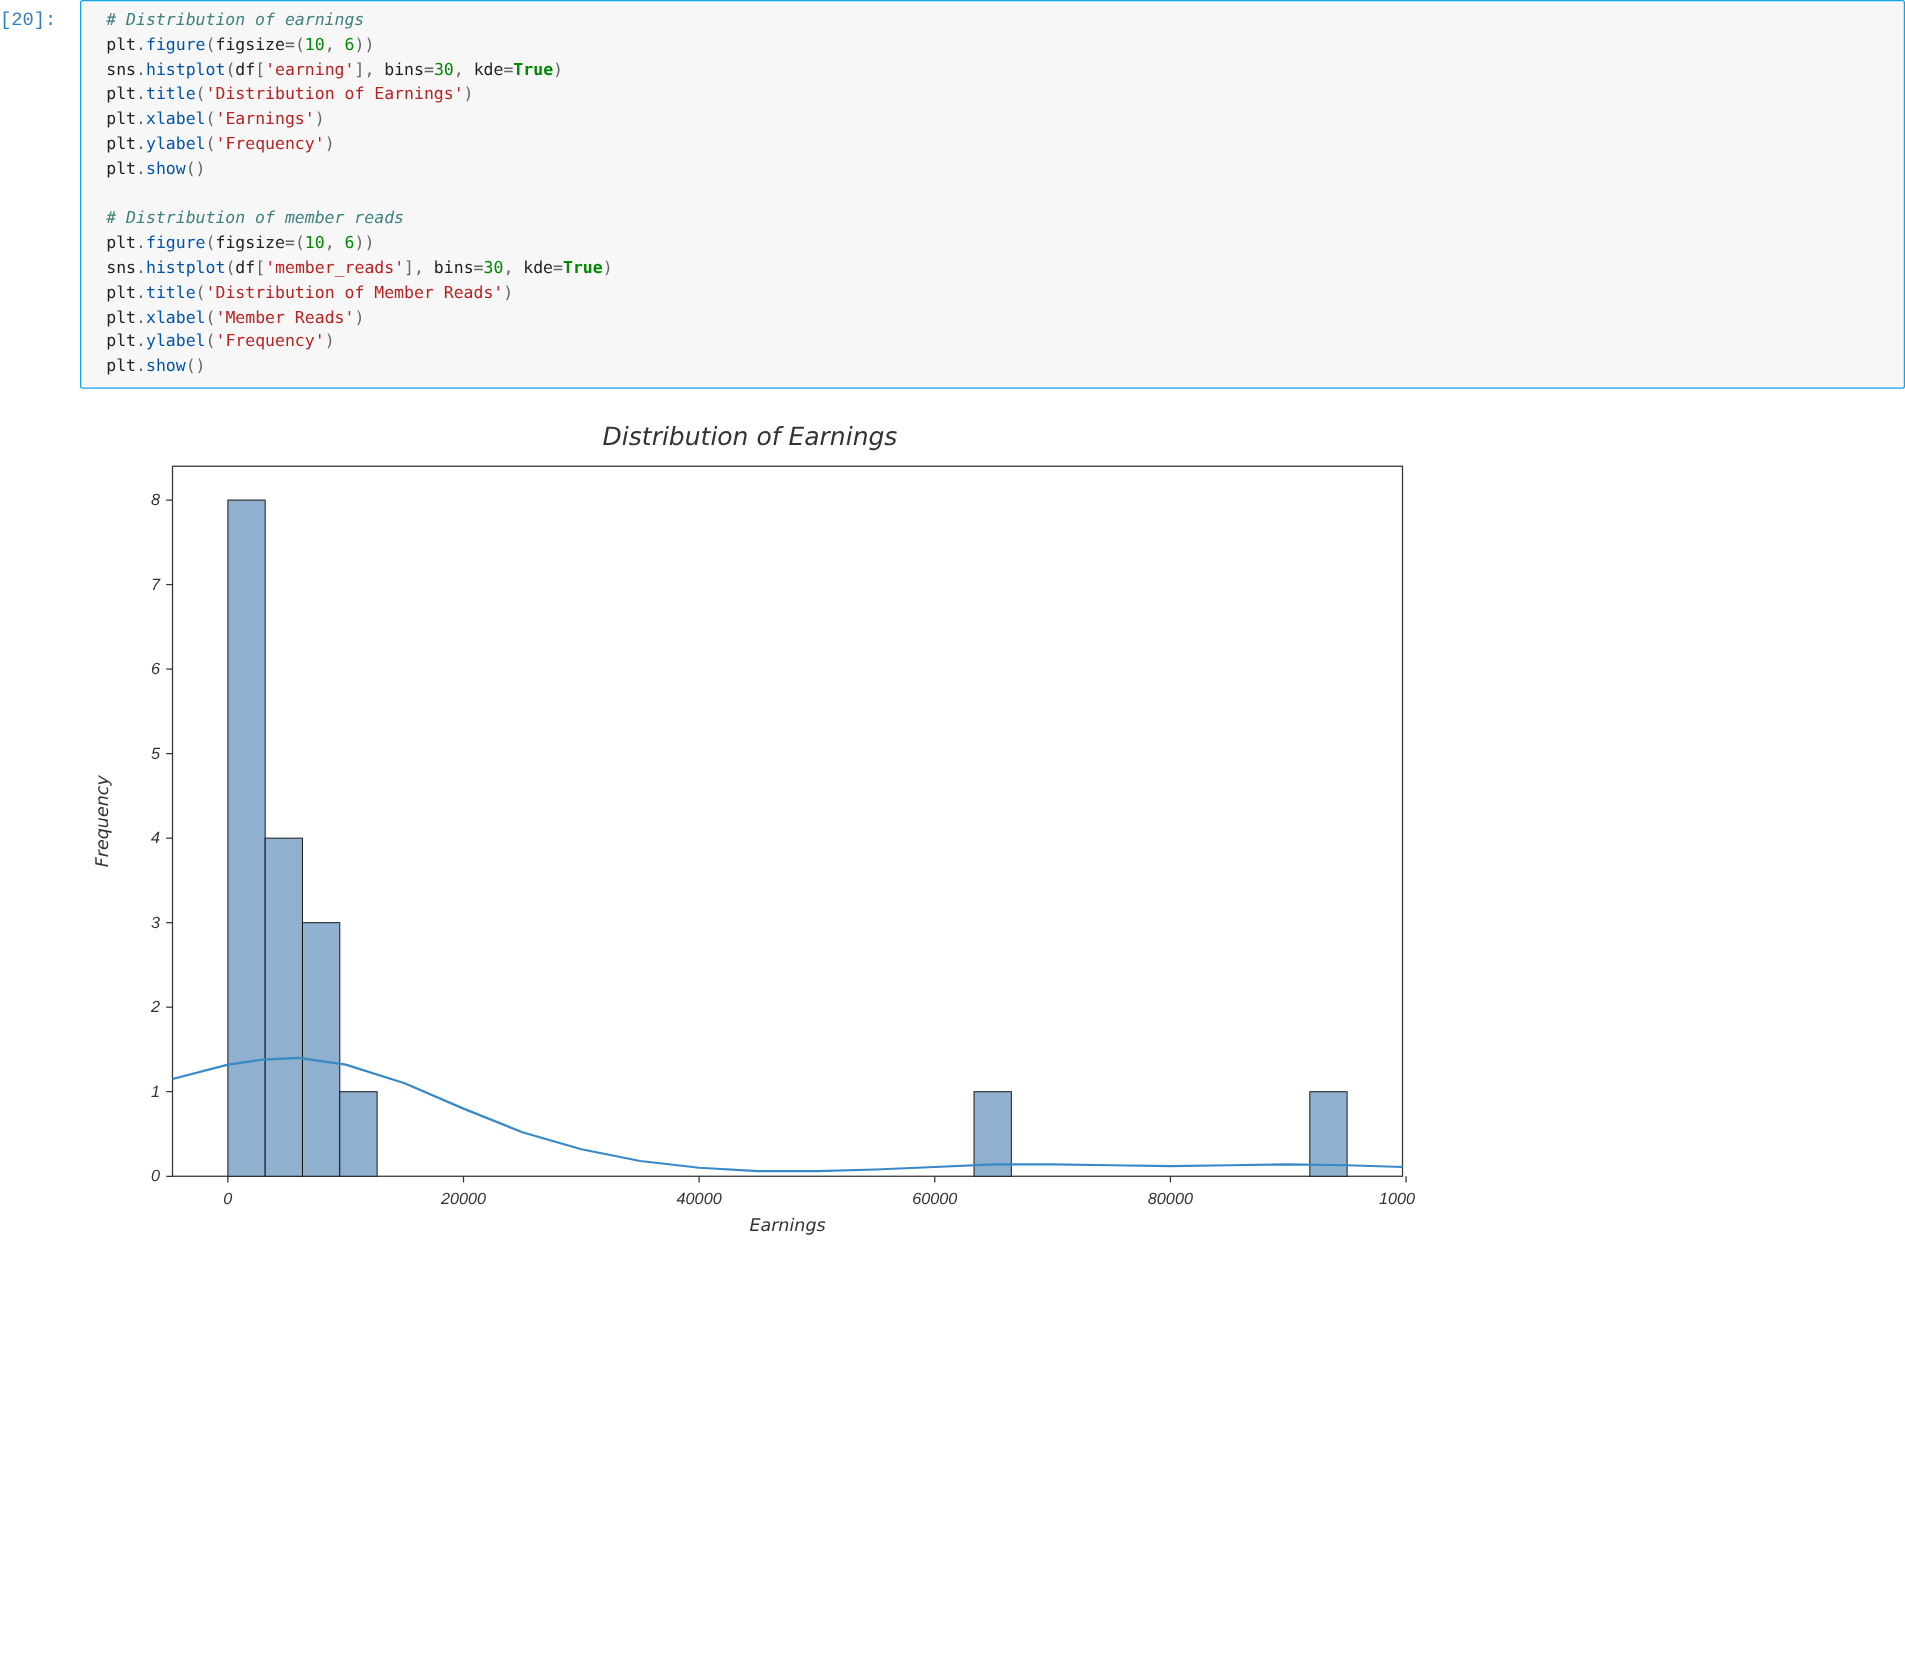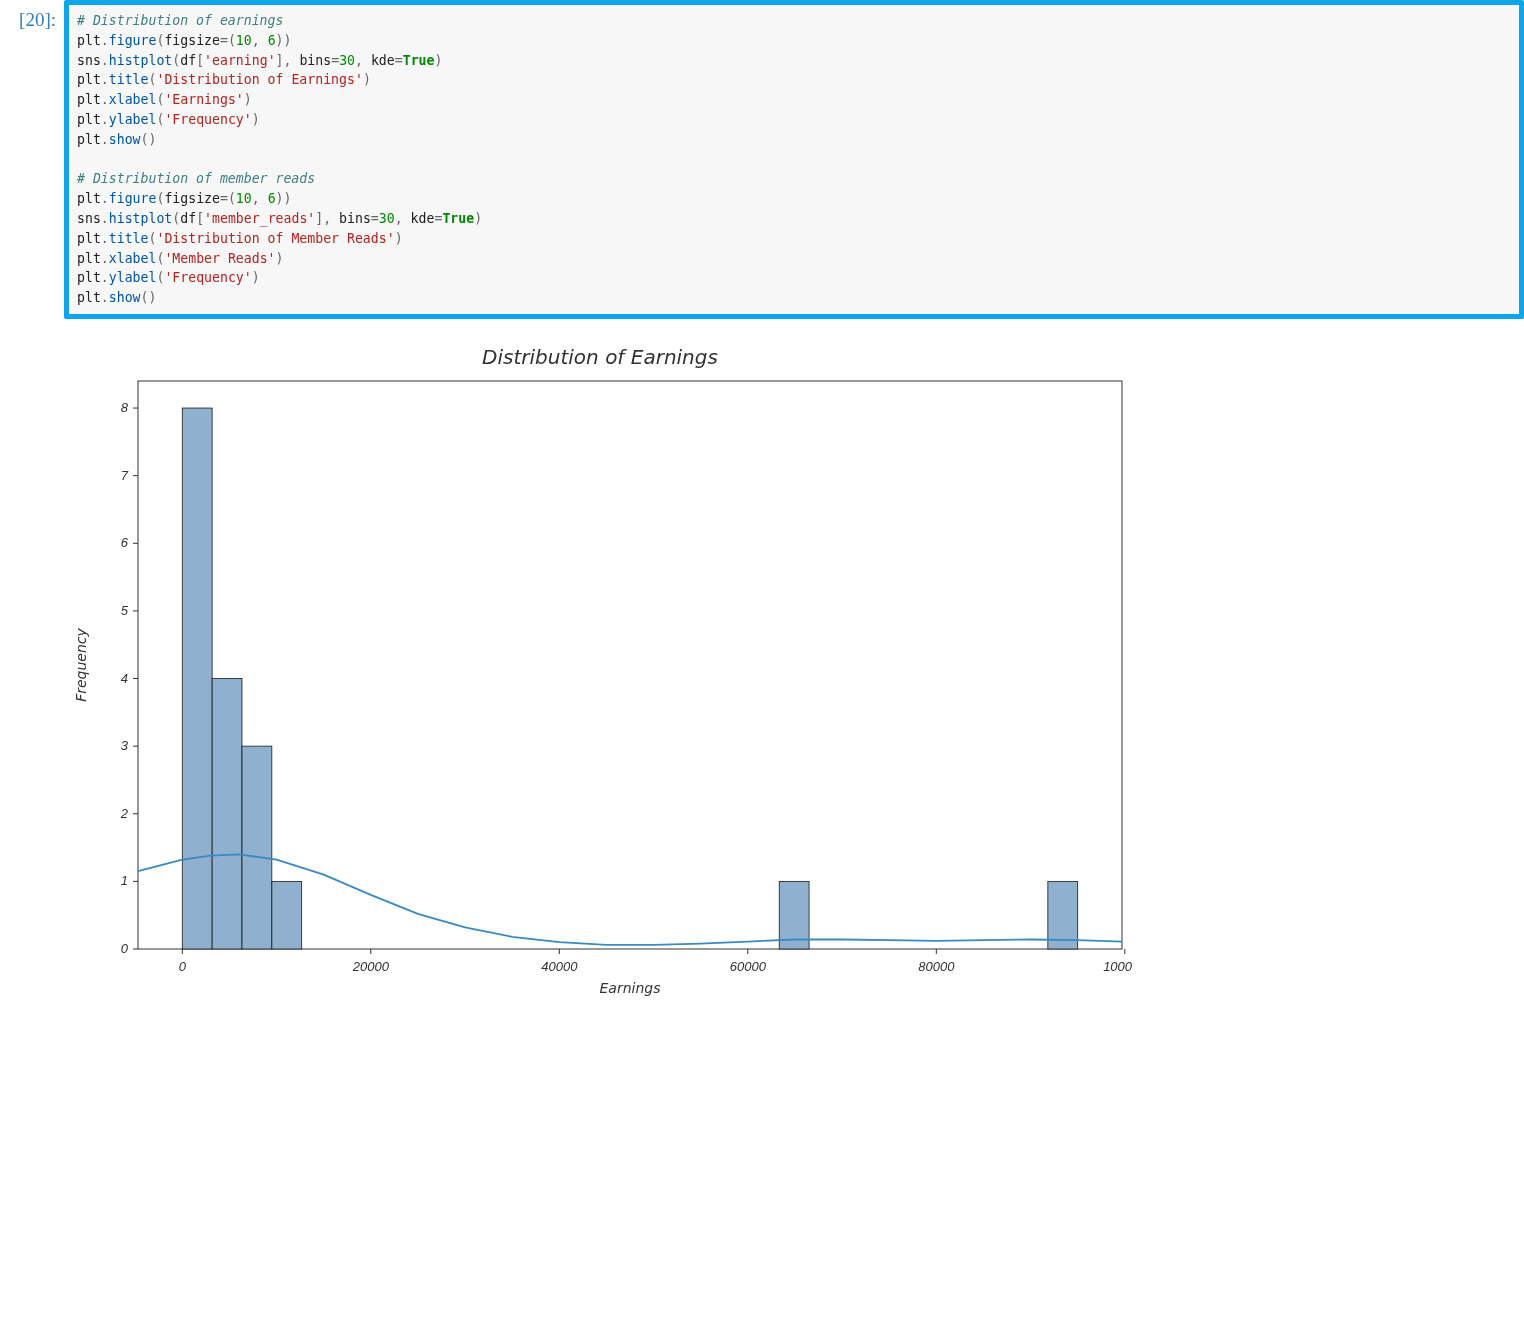--- a/index.html
+++ b/index.html
@@ -13,34 +13,33 @@
     width: 1524px;
   }
   .cell {
     display: flex;
     align-items: stretch;
     margin-bottom: 8px;
   }
   .prompt {
     width: 64px;
     flex: 0 0 64px;
-    text-align: right;
     padding: 6px 8px 6px 0;
-    font-family: Liberation Serif, serif;
-    font-size: 19px;
+    font-family: Liberation Mono, monospace;
+    font-size: 15px;
     color: #307fc1;
     user-select: none;
     line-height: 1.5;
   }
   .input-area {
     flex: 1;
     background: #f7f7f7;
-    border: 5px solid #0ea5e9;
+    border: 1px solid #0ea5e9;
     border-radius: 2px;
-    padding: 6px 8px;
+    padding: 6px 20px;
     font-family: "SFMono-Regular", Menlo, Consolas, monospace;
     font-size: 13.2px;
     line-height: 1.5;
     white-space: pre;
     overflow-x: auto;
     color: #212121;
   }
   .input-area .c  { color: #408080; font-style: italic; }   
   .input-area .o  { color: #666666; }                        
   .input-area .n  { color: #212121; }                        

